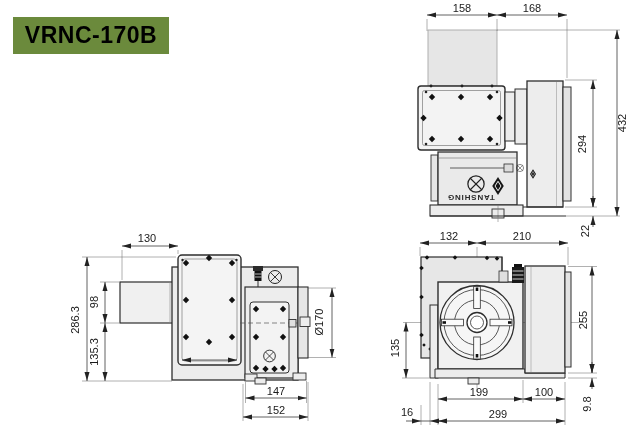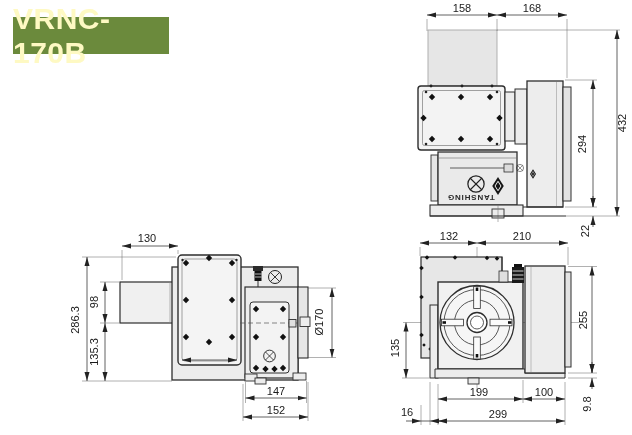--- a/index.html
+++ b/index.html
@@ -1,20 +1,20 @@
 <!DOCTYPE html>
 <html><head>
 <meta charset="utf-8">
 <style>
   html,body{margin:0;padding:0;background:#fff;}
   #canvas{position:relative;width:632px;height:435px;background:#ffffff;overflow:hidden;
           font-family:"Liberation Sans",sans-serif;}
   #badge{position:absolute;left:13px;top:17px;width:156px;height:37px;background:#6b8a3c;
          display:flex;align-items:center;justify-content:center;}
-  #badge span{color:#fef9c3;font-weight:bold;font-size:30px;letter-spacing:0.5px;}
+  #badge span{color:#000000;font-weight:bold;font-size:23px;letter-spacing:0.5px;}
   svg{position:absolute;left:0;top:0;}
   .dim{font-size:11px;fill:#1a1a1a;}
   .dim-line{stroke:#2f2f2f;stroke-width:0.75;fill:none;}
   .ext{stroke:#6f6f6f;stroke-width:0.55;fill:none;}
   .cl{stroke:#777;stroke-width:0.55;fill:none;}
   .edge{stroke:#2e2e2e;fill:none;}
   .brand-txt{font-size:8px;font-weight:bold;letter-spacing:0.8px;fill:#2b2b2b;}
 </style>
 </head>
 <body>

